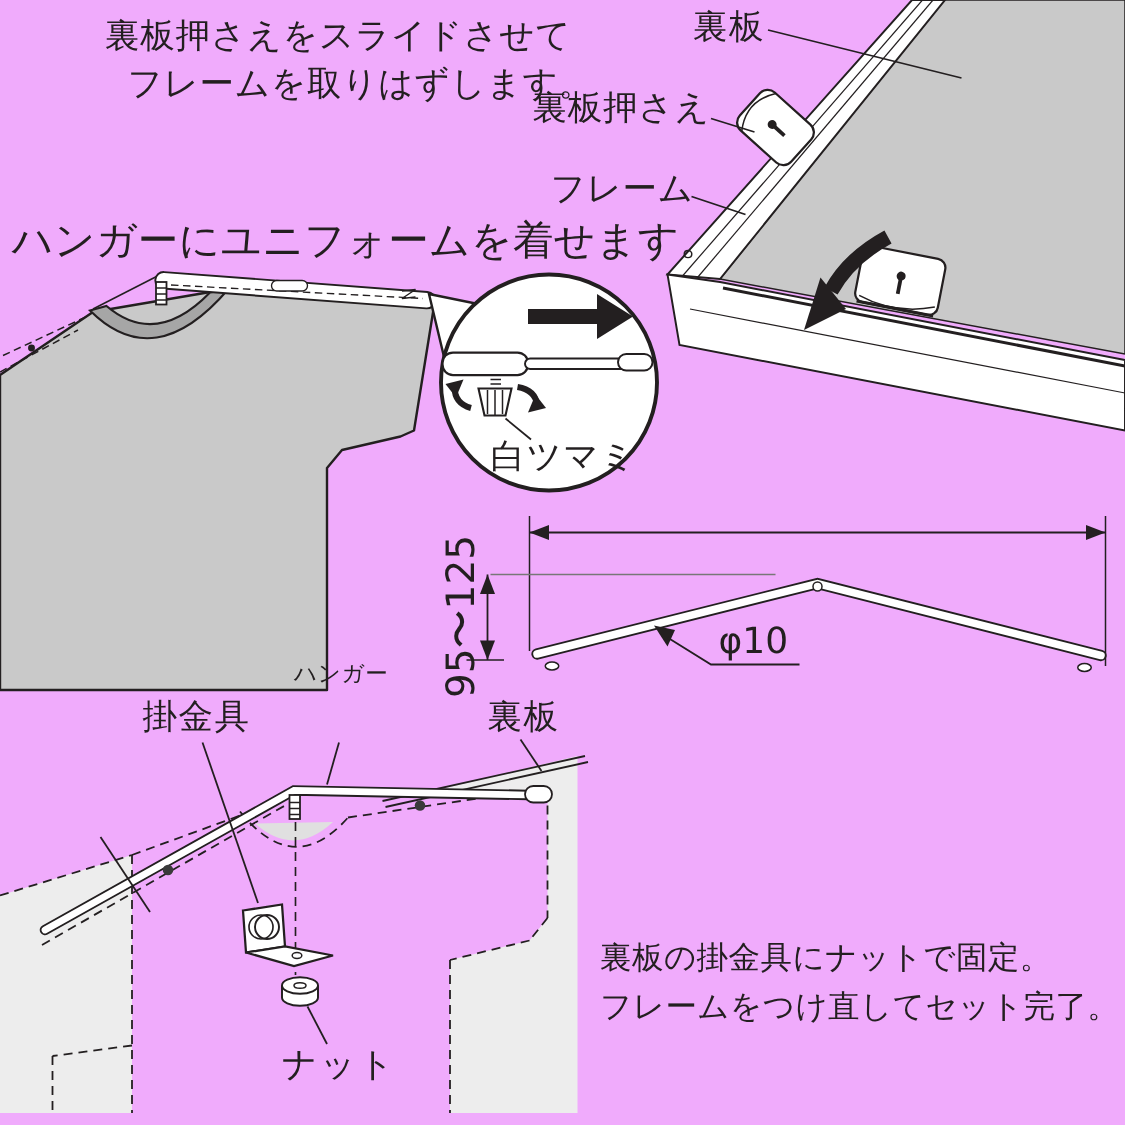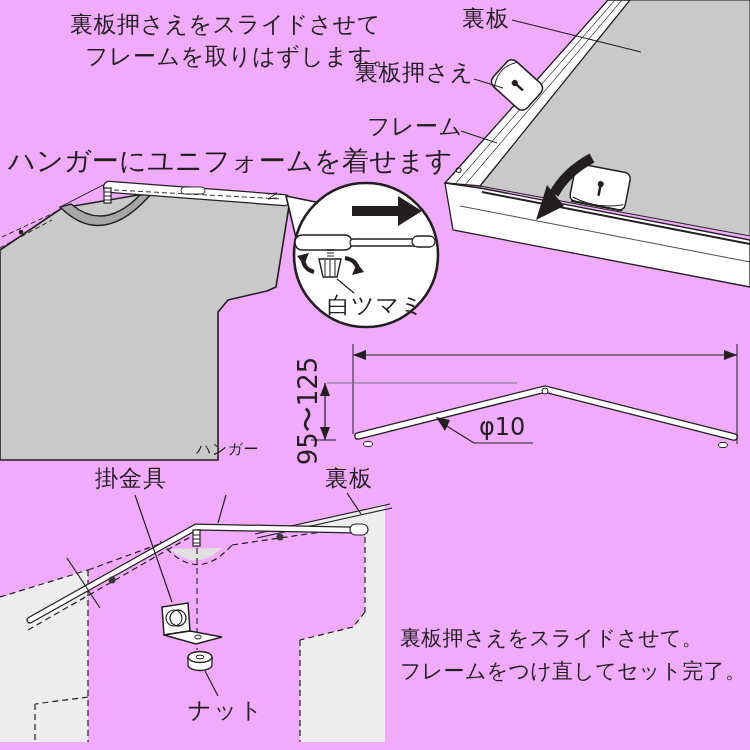--- a/index.html
+++ b/index.html
@@ -203,15 +203,15 @@
   <div class="lbl" style="left:327px;top:292px;font-size:23px;letter-spacing:1px;">白ツマミ</div>
 
   <div class="lbl num" style="left:309px;top:411px;font-size:26px;transform:translate(-50%,-50%) rotate(-90deg);">95〜125</div>
   <div class="lbl num" style="left:479px;top:414px;font-size:24px;">φ10</div>
 
   <div class="lbl" style="left:95px;top:465px;font-size:23px;letter-spacing:1px;">掛金具</div>
   <div class="lbl" style="left:196px;top:441px;font-size:15px;letter-spacing:0.5px;">ハンガー</div>
   <div class="lbl" style="left:325px;top:465px;font-size:23px;letter-spacing:1px;">裏板</div>
   <div class="lbl" style="left:188px;top:697px;font-size:23px;letter-spacing:2px;">ナット</div>
 
-  <div class="lbl" style="left:400px;top:626px;font-size:21px;letter-spacing:0.3px;">裏板押さえをスライドさせて。</div>
+  <div class="lbl" style="left:400px;top:626px;font-size:21px;letter-spacing:0.3px;">裏板の掛金具にナットで固定。</div>
   <div class="lbl" style="left:400px;top:659px;font-size:21px;letter-spacing:0.3px;">フレームをつけ直してセット完了。</div>
 </div>
 
 </body></html>

